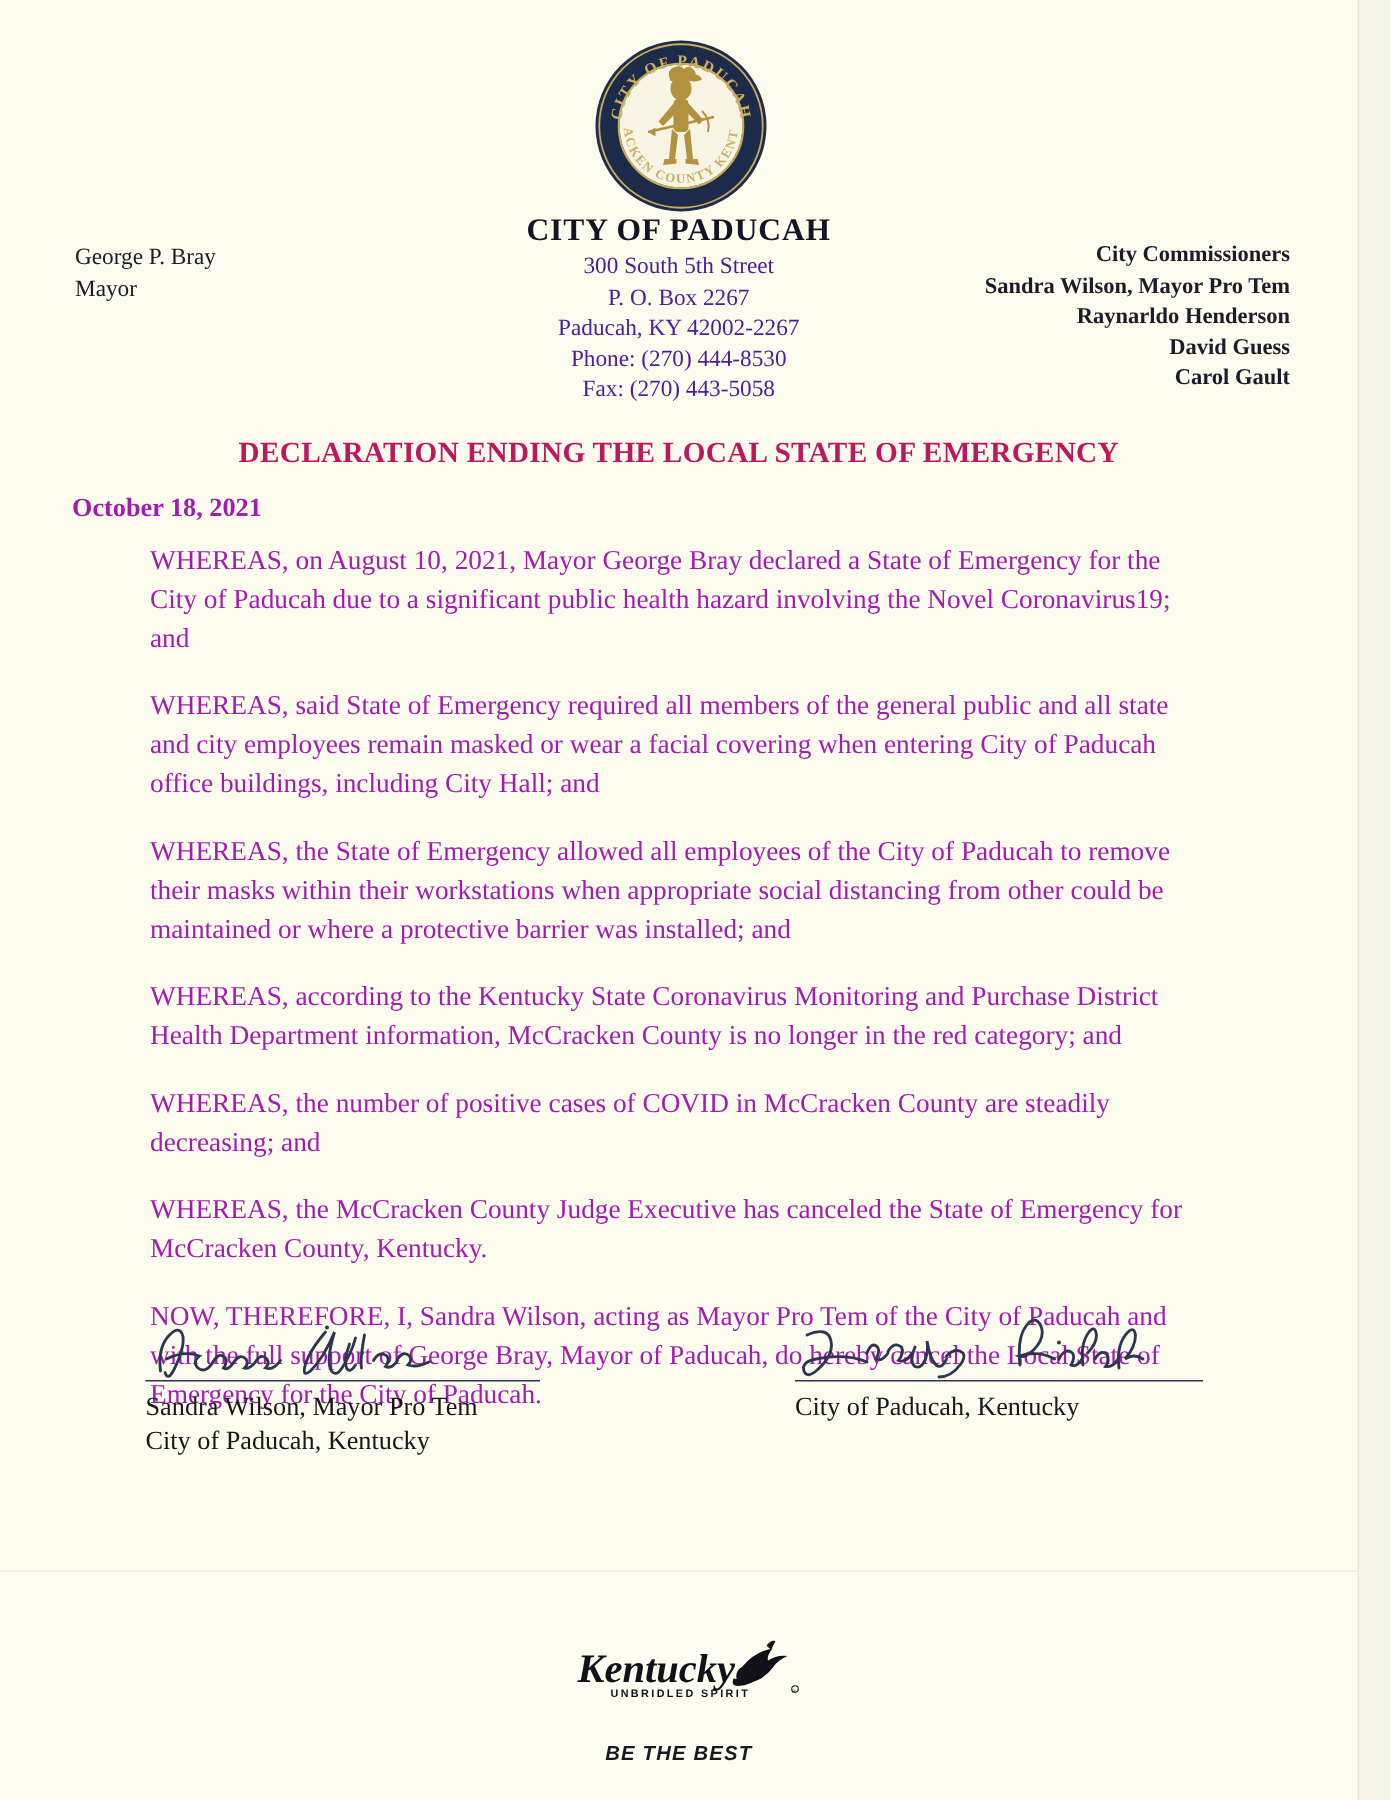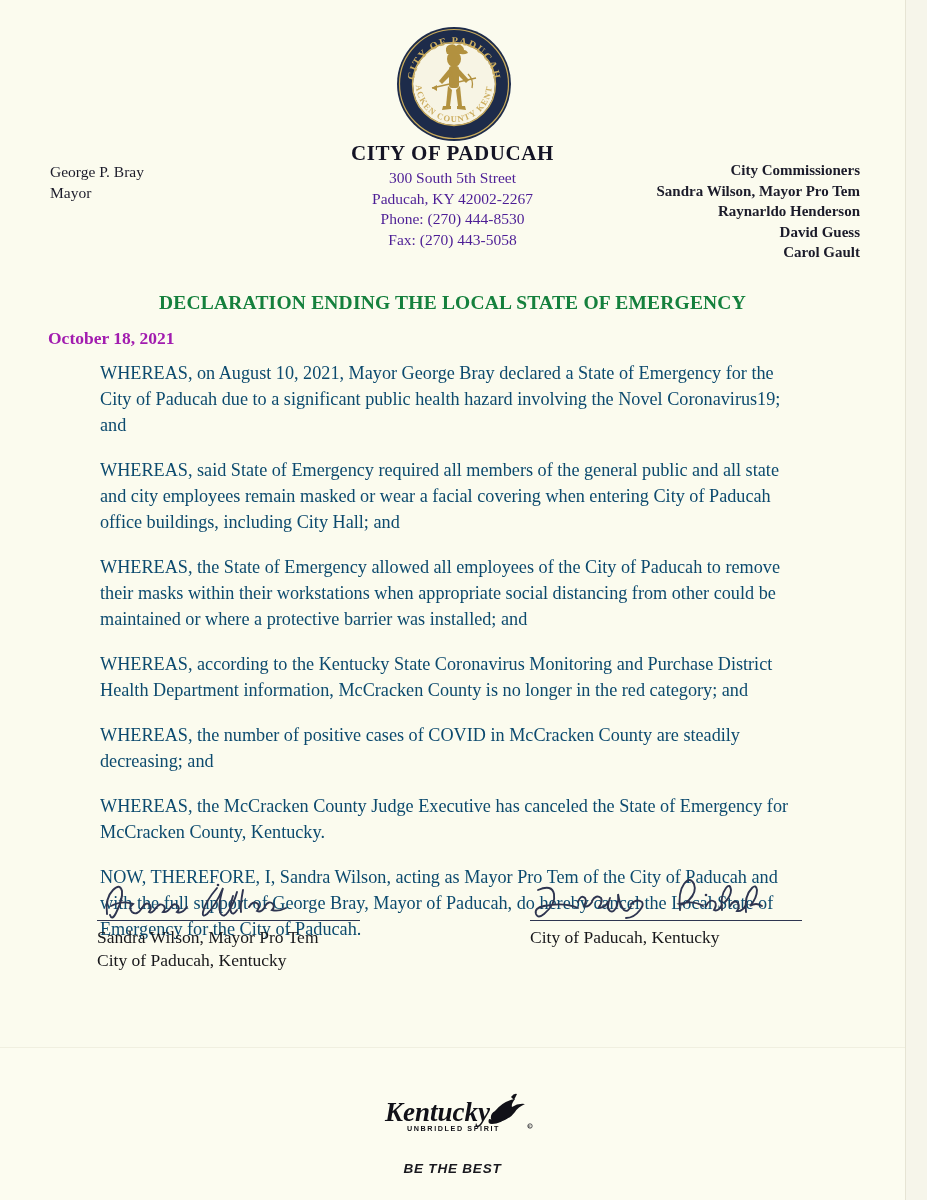--- a/index.html
+++ b/index.html
@@ -87,21 +87,21 @@
 
   
   .doc-title {
     position: absolute;
     left: 0; top: 292px;
     width: 905px;
     text-align: center;
     font-size: 19.5px;
     font-weight: bold;
     letter-spacing: 0.2px;
-    color: #15803d;
+    color: #be185d;
   }
   .doc-date {
     position: absolute;
     left: 0; top: 328px;
     width: 905px;
     text-align: left;
     font-size: 17.5px;
     font-weight: bold;
     color: #a21caf;
     margin-left: 48px;
@@ -110,21 +110,21 @@
   
   .body-text {
     position: absolute;
     left: 100px; top: 360px;
     width: 694px;
   }
   .body-text p {
     margin: 0 0 19px 0;
     font-size: 18.2px;
     line-height: 1.43;
-    color: #0c4a6e;
+    color: #a21caf;
   }
 
   
   .sig-block { position: absolute; }
   .sig-left  { left: 97px;  top: 876px; width: 330px; }
   .sig-right { left: 530px; top: 876px; width: 330px; }
   .sig-ink {
     position: relative;
     height: 44px;
   }
@@ -211,20 +211,21 @@
   </div>
 
   <div class="header-left">
     <div>George P. Bray</div>
     <div>Mayor</div>
   </div>
 
   <div class="header-center">
     <div class="org-name">CITY OF PADUCAH</div>
     <div class="addr-line">300 South 5th Street</div>
+    <div class="addr-line">P. O. Box 2267</div>
     <div class="addr-line">Paducah, KY 42002-2267</div>
     <div class="addr-line">Phone: (270) 444-8530</div>
     <div class="addr-line">Fax: (270) 443-5058</div>
   </div>
 
   <div class="header-right">
     <div>City Commissioners</div>
     <div>Sandra Wilson, Mayor Pro Tem</div>
     <div>Raynarldo Henderson</div>
     <div>David Guess</div>

